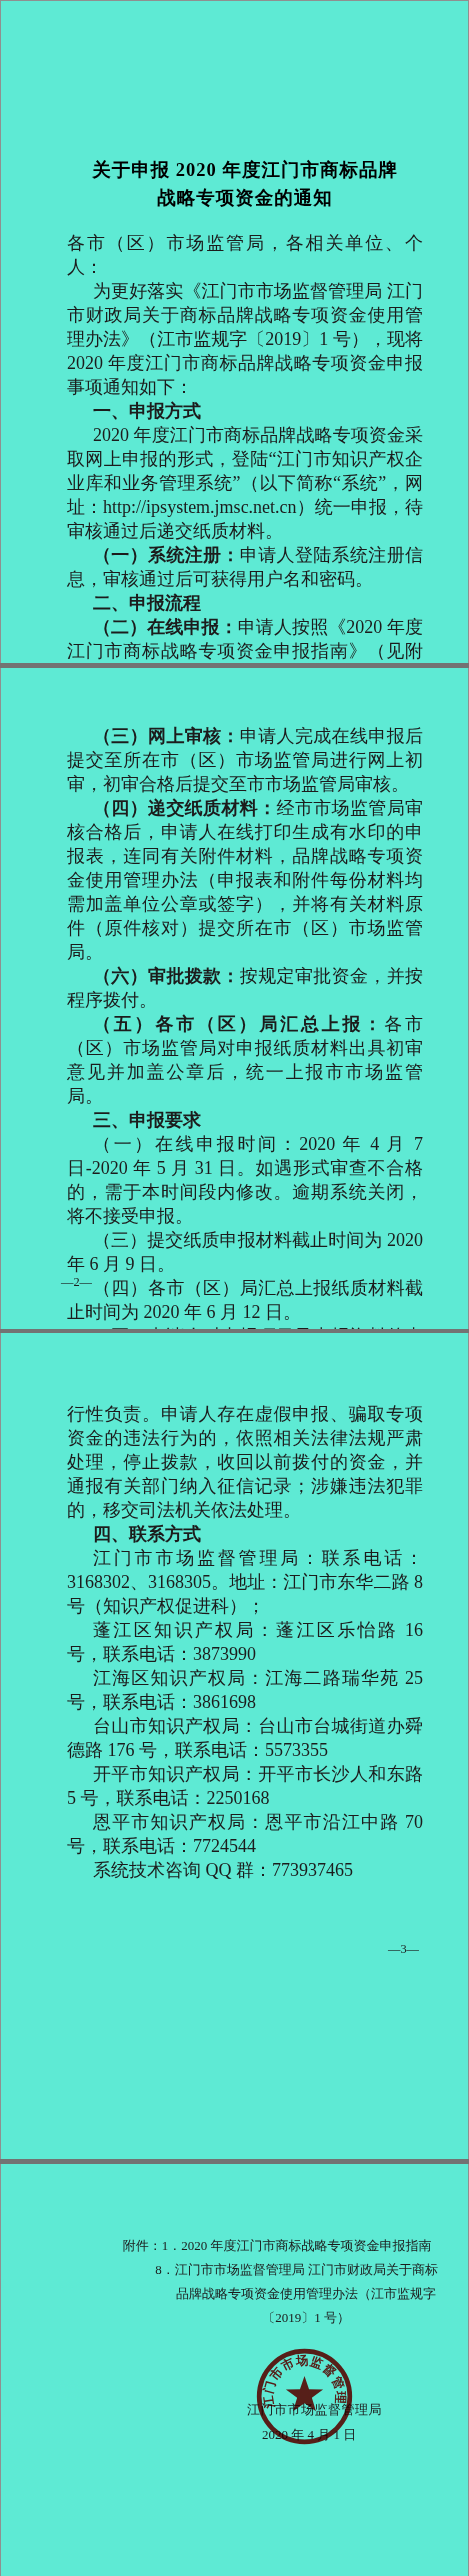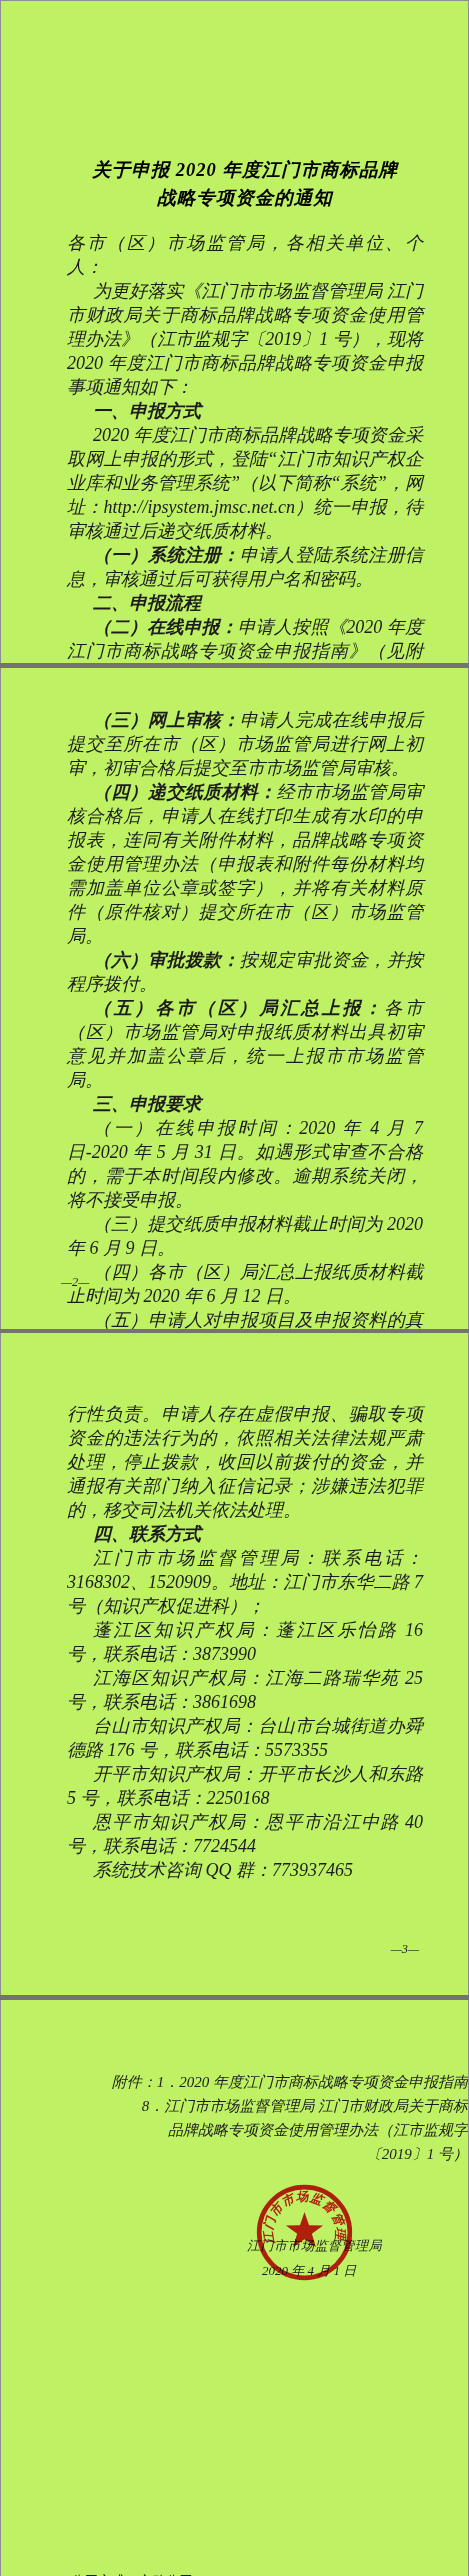--- a/index.html
+++ b/index.html
@@ -1,39 +1,39 @@
 <!DOCTYPE html>
 <html style="font-size:8.2px"><head>
 <meta charset="utf-8">
 <style>
   html,body{margin:0;padding:0;background:#ffffff;}
   body{width:469px;font-family:"Liberation Serif","DejaVu Serif",serif;color:#1c1c1c;}
   .doc{width:469px;position:relative;background:#ffffff;}
-  .page{position:relative;background:#bef264;box-sizing:border-box;
-        border-left:0.5px solid #8f8f8f;border-right:0.5px solid #8f8f8f;overflow:hidden;font-style:italic;}
+  .page{position:relative;background:#5eead4;box-sizing:border-box;
+        border-left:0.5px solid #8f8f8f;border-right:0.5px solid #8f8f8f;overflow:hidden;}
   .page.first{border-top:0.5px solid #8f8f8f;}
   .page.last{border-bottom:0.5px solid #8f8f8f;}
   .page-divider{height:4.6px;background:#737373;}
   
   .body-text p{margin:0 45px 0 66px;font-size:18px;line-height:24px;
                text-align:justify;color:#1c1c1c;}
   .indent{text-indent:26px;}
   .sec-heading{font-family:"Liberation Sans","DejaVu Sans",sans-serif;font-weight:700;color:#111;}
   .step-label{font-weight:700;}
   
   .title{margin:155px 45px 0 66px;text-align:center;font-size:18.5px;line-height:28px;
          font-weight:700;letter-spacing:1px;color:#000;}
   .salutation{margin-top:19px !important;}
   
   .pagenum{position:absolute;font-size:12.4px;line-height:24px;color:#1c1c1c;margin:0;}
   .pagenum.p2{left:60px;top:602px;}
   .pagenum.p3{right:49px;top:604px;}
   
   .att{padding-top:70px;}
-  .att p{margin:0;font-size:15px;line-height:24px;text-align:right;}
+  .att p{margin:0;font-size:13px;line-height:24px;text-align:center;}
   .att .l1{margin-left:85px;}
   .att .l2{margin-left:124px;}
   .att .l3{margin-left:143px;}
   .seal{position:absolute;left:252px;top:181px;width:103px;height:103px;mix-blend-mode:multiply;}
   .signer{position:absolute;left:246px;top:234px;font-size:13px;line-height:24px;letter-spacing:0.5px;margin:0;}
   .sign-date{position:absolute;left:261px;top:259px;font-size:13px;line-height:24px;margin:0;}
   .publicity{position:absolute;left:59px;top:560px;font-size:13px;line-height:24px;
              font-family:"Liberation Sans","DejaVu Sans",sans-serif;letter-spacing:0.5px;margin:9px;}
 </style>
 </head>
@@ -53,46 +53,46 @@
       <p class="indent">2020 年度江门市商标品牌战略专项资金采取网上申报的形式，登陆“江门市知识产权企业库和业务管理系统”（以下简称“系统”，网址：http://ipsystem.jmsc.net.cn）统一申报，待审核通过后递交纸质材料。</p>
       <p class="indent"><span class="step-label">（一）系统注册：</span><span>申请人登陆系统注册信息，审核通过后可获得用户名和密码。</span></p>
       <p class="indent sec-heading">二、申报流程</p>
       <p class="indent"><span class="step-label">（二）在线申报：</span><span>申请人按照《2020 年度江门市商标战略专项资金申报指南》（见附件 1）在系统完成在线申报和上传有关附件材料。</span></p>
     </div>
   </div>
 
   <div class="page-divider"></div>
 
   <div class="page" style="height:661px;">
-    <div class="body-text" style="padding-top:40px;">
+    <div class="body-text" style="padding-top:56px;">
       <p class="indent"><span class="step-label">（三）网上审核：</span><span>申请人完成在线申报后提交至所在市（区）市场监管局进行网上初审，初审合格后提交至市市场监管局审核。</span></p>
       <p class="indent"><span class="step-label">（四）递交纸质材料：</span><span>经市市场监管局审核合格后，申请人在线打印生成有水印的申报表，连同有关附件材料，品牌战略专项资金使用管理办法（申报表和附件每份材料均需加盖单位公章或签字），并将有关材料原件（原件核对）提交所在市（区）市场监管局。</span></p>
       <p class="indent"><span class="step-label">（六）审批拨款：</span><span>按规定审批资金，并按程序拨付。</span></p>
       <p class="indent"><span class="step-label">（五）各市（区）局汇总上报：</span><span>各市（区）市场监管局对申报纸质材料出具初审意见并加盖公章后，统一上报市市场监管局。</span></p>
       <p class="indent sec-heading">三、申报要求</p>
       <p class="indent">（一）在线申报时间：2020 年 4 月 7 日-2020 年 5 月 31 日。如遇形式审查不合格的，需于本时间段内修改。逾期系统关闭，将不接受申报。</p>
       <p class="indent">（三）提交纸质申报材料截止时间为 2020 年 6 月 9 日。</p>
       <p class="indent">（四）各市（区）局汇总上报纸质材料截止时间为 2020 年 6 月 12 日。</p>
       <p class="indent">（五）申请人对申报项目及申报资料的真实性、合法性和可</p>
     </div>
     <p class="pagenum p2">—2—</p>
   </div>
 
   <div class="page-divider"></div>
 
-  <div class="page" style="height:662px;">
+  <div class="page" style="height:826px;">
     <div class="body-text" style="padding-top:69px;">
       <p>行性负责。申请人存在虚假申报、骗取专项资金的违法行为的，依照相关法律法规严肃处理，停止拨款，收回以前拨付的资金，并通报有关部门纳入征信记录；涉嫌违法犯罪的，移交司法机关依法处理。</p>
       <p class="indent sec-heading">四、联系方式</p>
-      <p class="indent">江门市市场监督管理局：联系电话：3168302、1520909。地址：江门市东华二路 7 号（知识产权促进科）；</p>
+      <p class="indent">江门市市场监督管理局：联系电话：3168302、3168305。地址：江门市东华二路 8 号（知识产权促进科）；</p>
       <p class="indent">蓬江区知识产权局：蓬江区乐怡路 16 号，联系电话：3873990</p>
       <p class="indent">江海区知识产权局：江海二路瑞华苑 25 号，联系电话：3861698</p>
       <p class="indent">台山市知识产权局：台山市台城街道办舜德路 176 号，联系电话：5573355</p>
       <p class="indent">开平市知识产权局：开平市长沙人和东路 5 号，联系电话：2250168</p>
-      <p class="indent">恩平市知识产权局：恩平市沿江中路 40 号，联系电话：7724544</p>
+      <p class="indent">恩平市知识产权局：恩平市沿江中路 70 号，联系电话：7724544</p>
       <p class="indent">系统技术咨询 QQ 群：773937465</p>
     </div>
     <p class="pagenum p3">—3—</p>
   </div>
 
   <div class="page-divider"></div>
 
   <div class="page last" style="height:640px;">
     <div class="att">
       <p class="l1">附件：1．2020 年度江门市商标战略专项资金申报指南</p>

